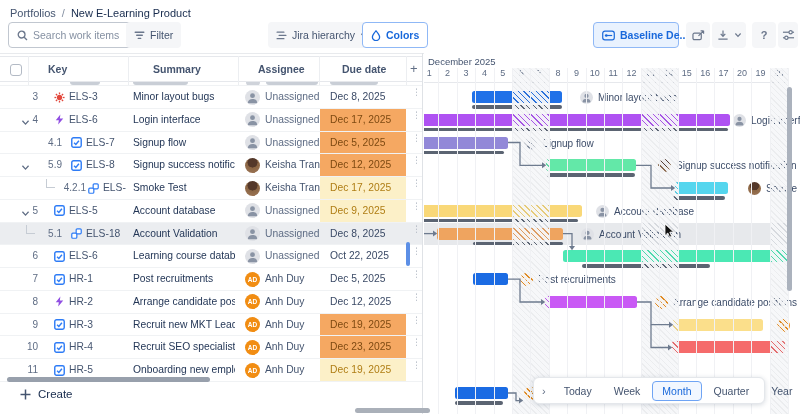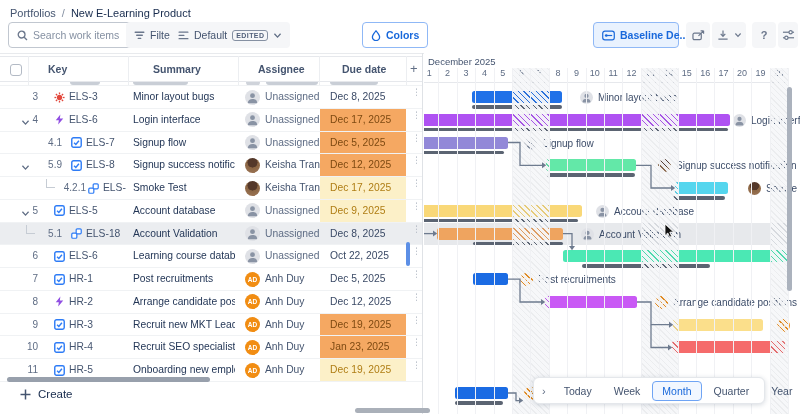--- a/index.html
+++ b/index.html
@@ -101,28 +101,27 @@
     <input type="text" placeholder="Search work items" style="">
   </div>
   <div class="tb" style="left:126px;">
     <svg width="11" height="9" viewBox="0 0 11 9">
         <rect x="0.5" y="0.5" width="10" height="1.4" rx="0.7" fill="#6B778C"></rect>
         <rect x="2" y="3.6" width="7" height="1.4" rx="0.7" fill="#6B778C"></rect>
         <rect x="3.6" y="6.7" width="3.8" height="1.4" rx="0.7" fill="#6B778C"></rect>
       </svg>
     <span>Filter</span>
   </div>
-  <div class="tb" style="left:170px;">
+  <div class="tb" style="left:268px;">
     <svg width="11" height="9" viewBox="0 0 11 9">
-        <rect x="0.5" y="0.5" width="10" height="1.3" rx="0.6" fill="#6B778C"></rect>
-        <rect x="0.5" y="3.8" width="6" height="1.3" rx="0.6" fill="#6B778C"></rect>
-        <rect x="0.5" y="7" width="10" height="1.3" rx="0.6" fill="#6B778C"></rect>
-      </svg>
-    <span>Default</span>
-    <span class="badge">EDITED</span>
+        <rect x="0.5" y="0.5" width="8" height="1.3" rx="0.6" fill="#6B778C"></rect>
+        <rect x="2.5" y="3.8" width="8" height="1.3" rx="0.6" fill="#6B778C"></rect>
+        <rect x="0.5" y="7" width="8" height="1.3" rx="0.6" fill="#6B778C"></rect>
+      </svg>
+    <span>Jira hierarchy</span>
     <svg width="9" height="7" viewBox="0 0 10 8">
         <polyline points="1.5,2 5,5.8 8.5,2" fill="none" stroke="#5E6C84" stroke-width="1.4"></polyline>
       </svg>
   </div>
   <div class="tb tb-blue" style="left:362px;">
     <svg width="10" height="11" viewBox="0 0 10 11">
         <path d="M5 0.8 C5 0.8 8.6 5 8.6 7 A3.6 3.6 0 1 1 1.4 7 C1.4 5 5 0.8 5 0.8 Z" fill="none" stroke="#1868DB" stroke-width="1.3"></path>
       </svg>
     <span>Colors</span>
   </div>
@@ -382,21 +381,21 @@
     <div class="trow" style="top:250.47px;">
       <div class="rnum" style="left:8px;">10</div>
       <div class="ricon" style="left:54px;"><svg width="11" height="11" viewBox="0 0 10 10">
           <rect x="0.7" y="0.7" width="8.6" height="8.6" rx="1.6" fill="#fff" stroke="#2E7CF6" stroke-width="1.3"></rect>
           <polyline points="2.8,5.2 4.4,6.8 7.2,3.4" fill="none" stroke="#2E7CF6" stroke-width="1.3"></polyline>
         </svg></div>
       <div class="rkey" style="left:69px;">HR-4</div>
       <div class="rsum">Recruit SEO specialist</div>
       <div class="rav avatar-ad" style="left:245px; top:3.5px; width:15px; height:15px; position:absolute; border-radius:50%;">AD</div>
       <div class="rname assigned">Anh Duy</div>
-      <div class="rdue orange">Jan 23, 2025</div>
+      <div class="rdue orange">Dec 23, 2025</div>
       <div class="rdots">⋮</div>
     </div>
     <div class="trow" style="top:273.24px;">
       <div class="rnum" style="left:8px;">11</div>
       <div class="ricon" style="left:54px;"><svg width="11" height="11" viewBox="0 0 10 10">
           <rect x="0.7" y="0.7" width="8.6" height="8.6" rx="1.6" fill="#fff" stroke="#2E7CF6" stroke-width="1.3"></rect>
           <polyline points="2.8,5.2 4.4,6.8 7.2,3.4" fill="none" stroke="#2E7CF6" stroke-width="1.3"></polyline>
         </svg></div>
       <div class="rkey" style="left:69px;">HR-5</div>
       <div class="rsum">Onboarding new employ...</div>

